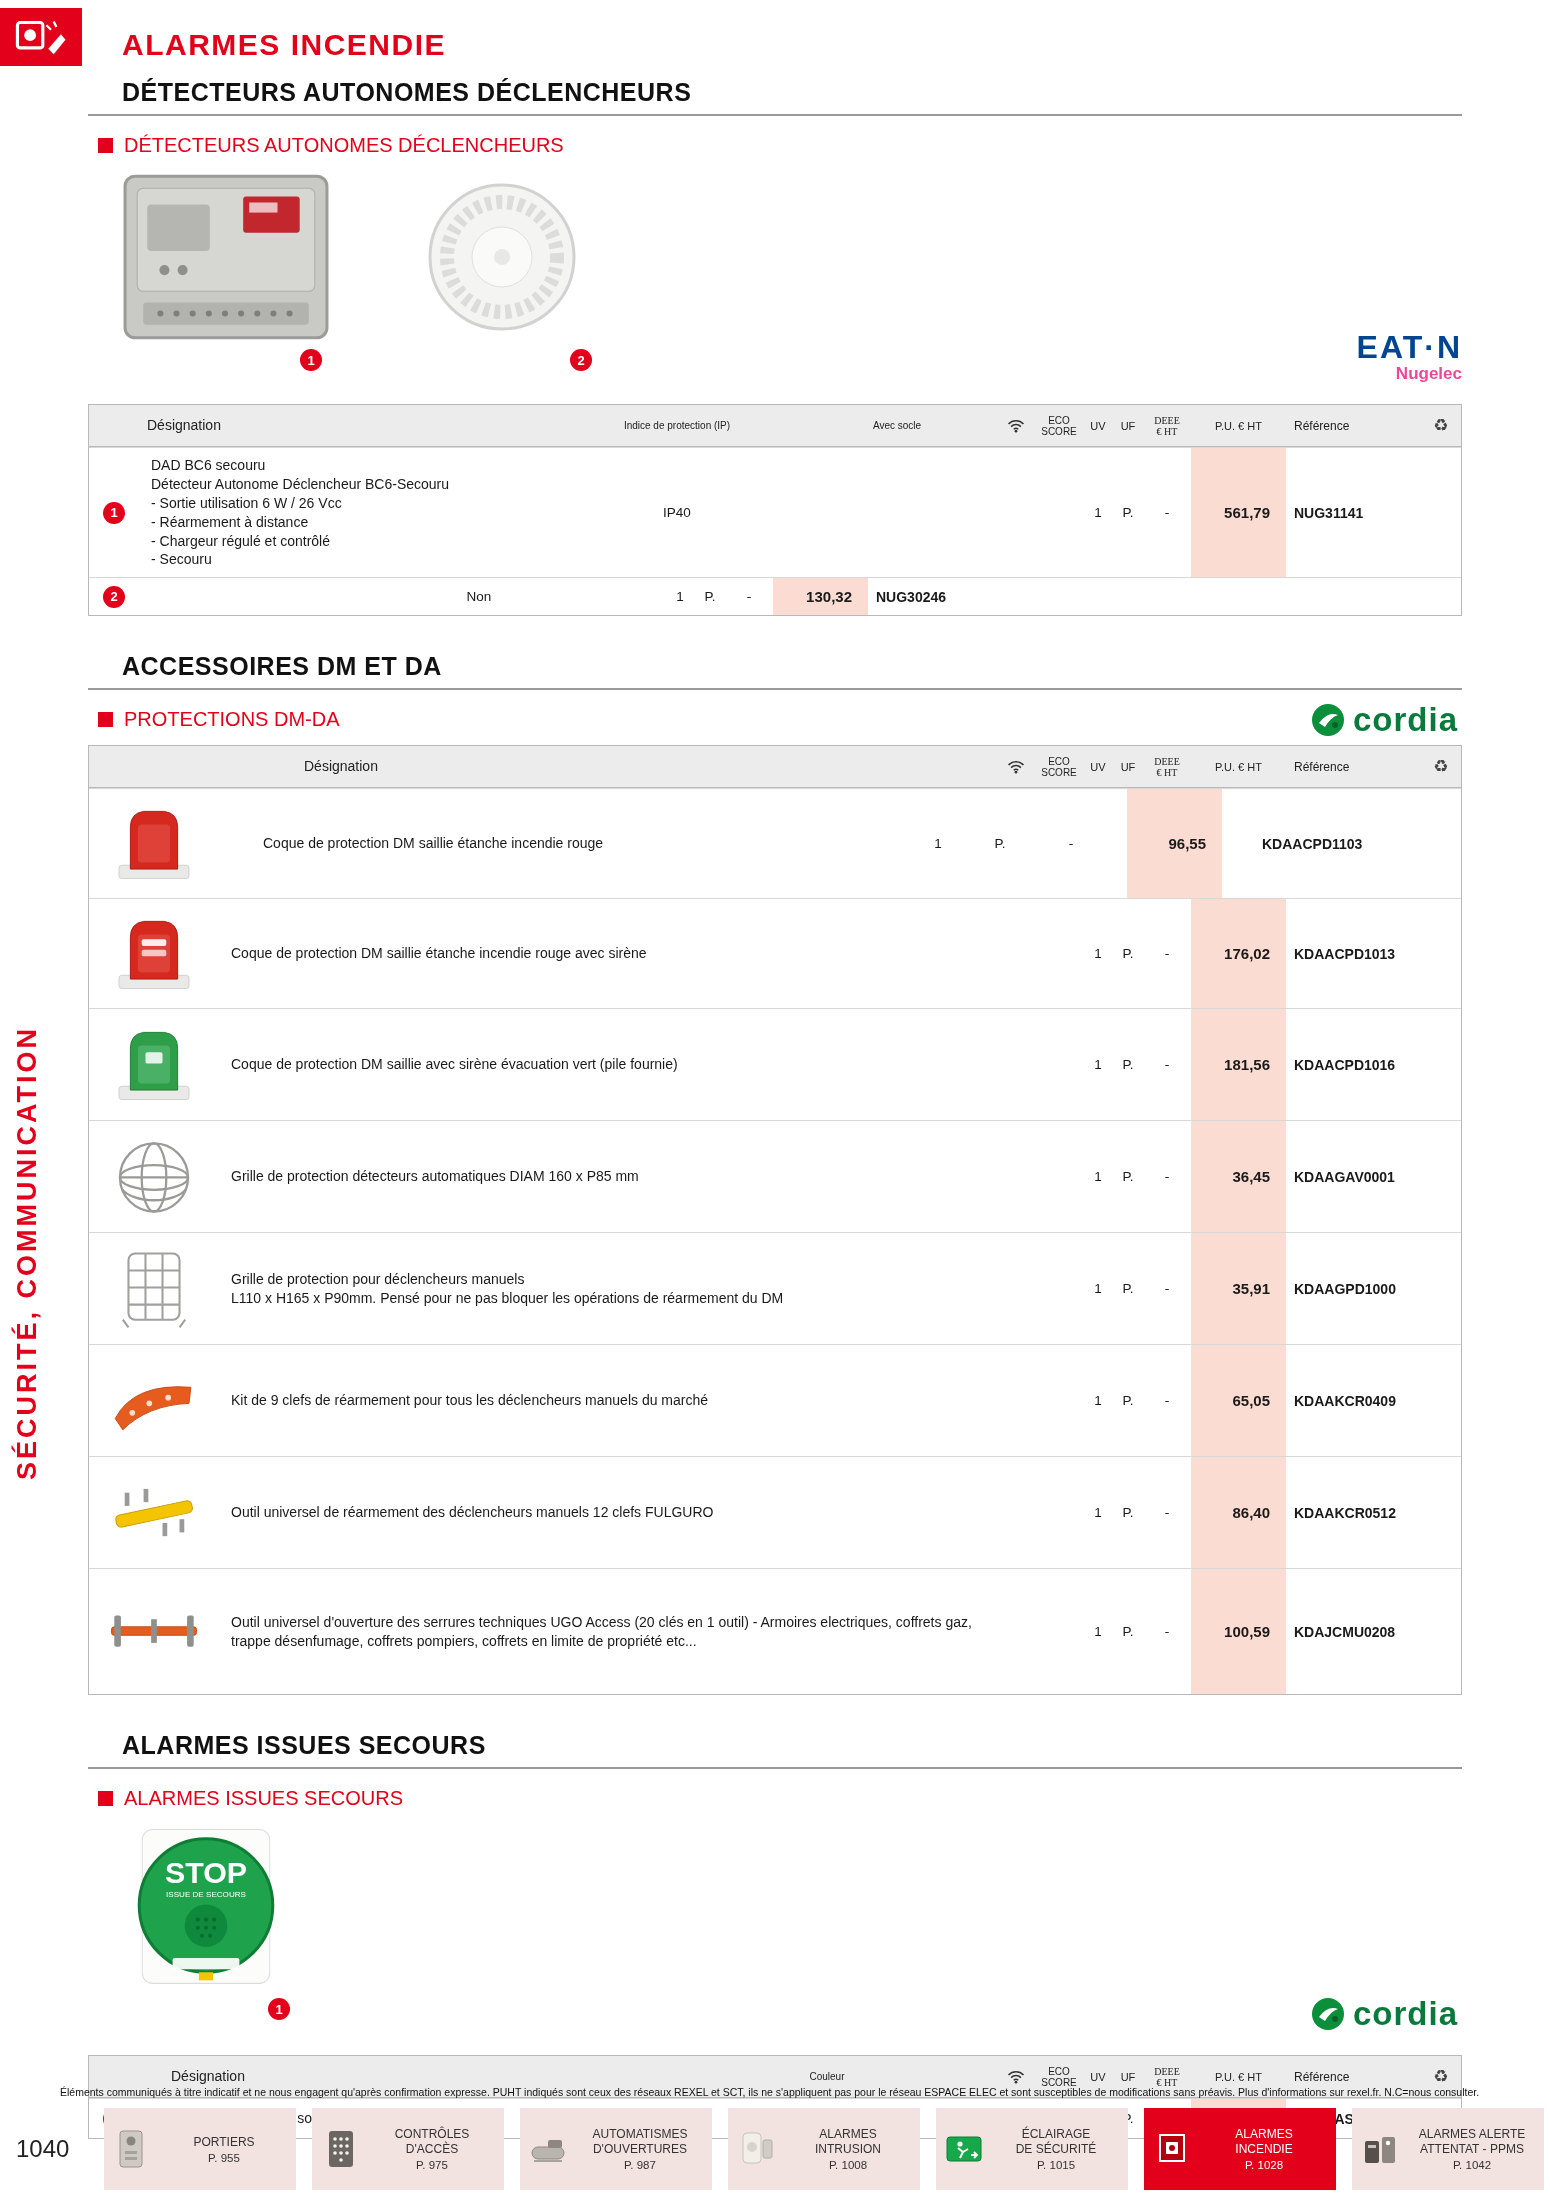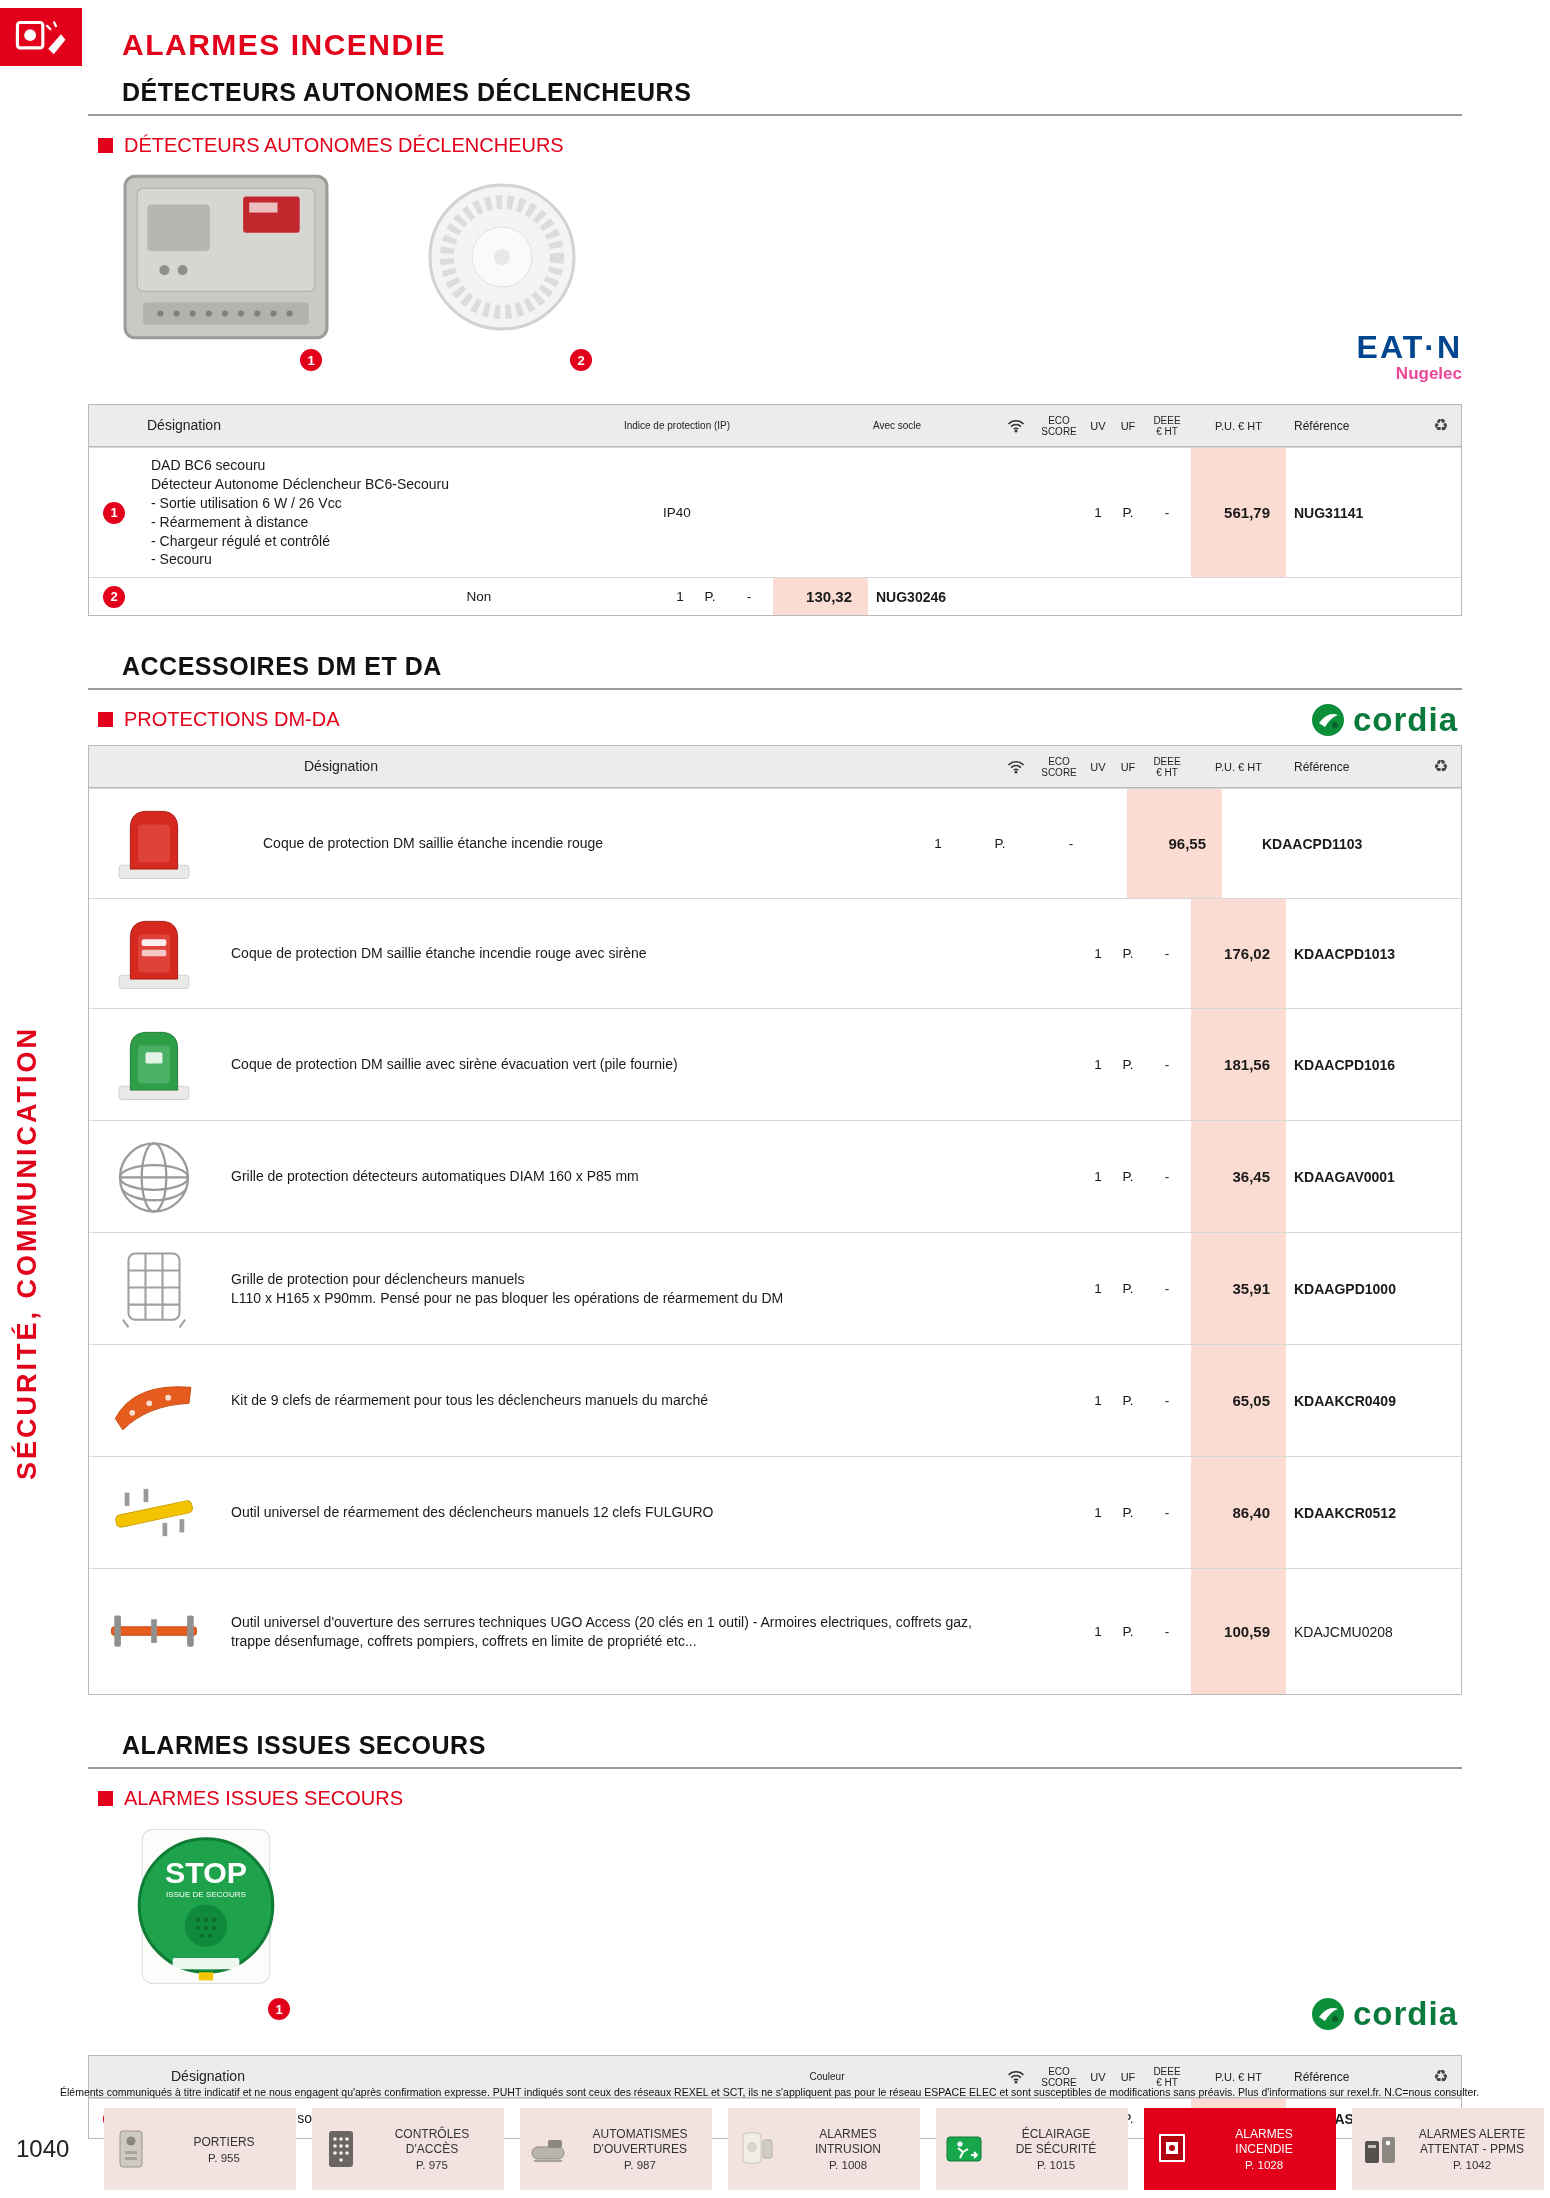--- a/index.html
+++ b/index.html
@@ -53,35 +53,35 @@
   .c-badge{width:50px;flex:0 0 auto;}
   .c-img{width:130px;flex:0 0 auto;}
   .c-des{flex:1;justify-content:flex-start;text-align:left;padding:8px 12px;font-size:14px;line-height:1.35;}
   .c-ip{width:240px;flex:0 0 auto;}
   .c-socle{width:200px;flex:0 0 auto;}
   .c-couleur{width:340px;flex:0 0 auto;}
   .c-wifi{width:38px;flex:0 0 auto;}
   .c-eco{width:48px;flex:0 0 auto;font-size:10px;line-height:1.1;}
   .c-uv{width:30px;flex:0 0 auto;}
   .c-uf{width:30px;flex:0 0 auto;}
-  .c-deee{width:48px;flex:0 0 auto;}
+  .c-deee{width:48px;flex:0 0 auto;font-family:Liberation Serif, serif;}
   .hc.c-deee{font-size:10px;line-height:1.1;}
   .c-pu{width:95px;flex:0 0 auto;}
   .c-ref{width:135px;flex:0 0 auto;justify-content:flex-start;text-align:left;padding-left:8px;}
   .c-rec{width:40px;flex:0 0 auto;font-size:17px;color:#444;}
   .hc.c-uv,.hc.c-uf,.hc.c-pu{font-size:11px;}
   .hc.c-ref{font-size:12px;}
   .hd-ind{padding-left:8px;}
   .hd-ind2{padding-left:85px;}
   .hd-ind3{padding-left:32px;}
   .hc.c-ip,.hc.c-socle,.hc.c-couleur{font-size:10px;}
 
   .pu{background:var(--pink);font-weight:bold;font-size:15px;justify-content:flex-end;padding-right:16px;}
   .ref{font-weight:bold;font-size:14px;}
-  .ref.normal{font-weight:normal;text-align:right;}
+  .ref.normal{font-weight:bold;text-align:right;}
 
   .badge{width:22px;height:22px;border-radius:50%;background:var(--red);color:#fff;
     font-weight:bold;font-size:13px;display:flex;align-items:center;justify-content:center;flex:0 0 auto;}
 
   .pre{white-space:pre-line;}
 
   .issues-media{position:relative;margin:4px 0 16px 32px;min-height:215px;}
 
   .footnote{position:absolute;left:60px;right:40px;bottom:100px;font-size:10.5px;color:#111;white-space:nowrap;}
 

